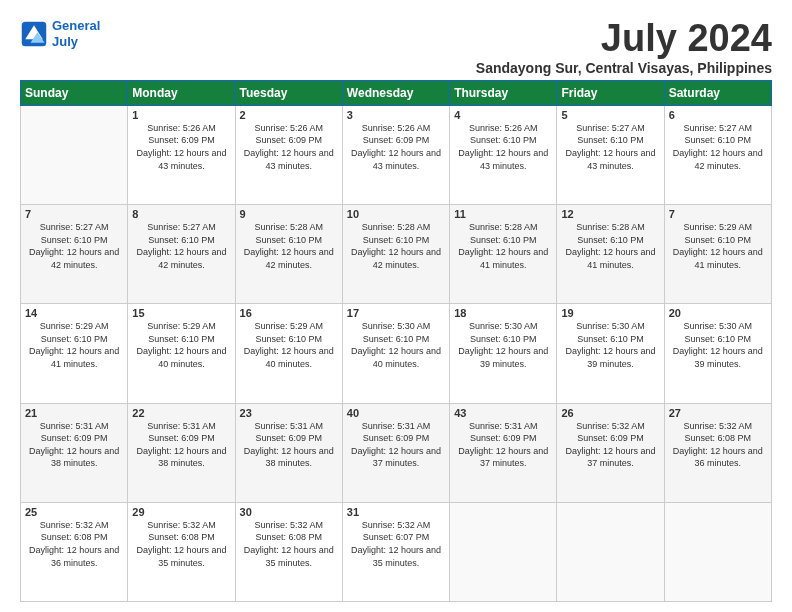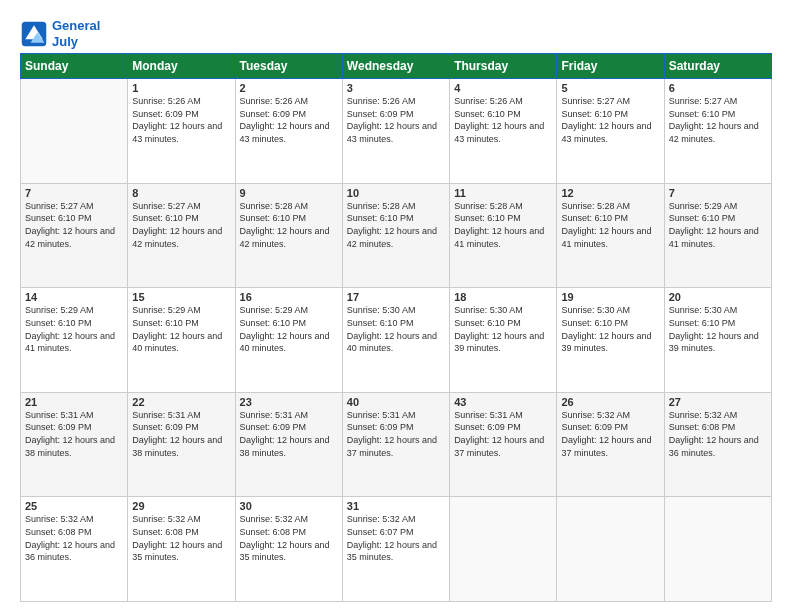--- a/index.html
+++ b/index.html
@@ -88,40 +88,45 @@
       font-size: 11px;
       font-weight: bold;
       color: #333;
       display: block;
       margin-bottom: 1px;
     }
     .day-info {
       font-size: 9px;
       color: #333;
       line-height: 1.4;
+      text-align: center;
     }
     .alt-row td {
       background: #f5f5f5;
     }
   </style>
 </head>
 <body>
 
 <div class="page">
   <div class="header">
     <div class="logo">
       <svg class="logo-icon" viewBox="0 0 32 32" width="32" height="32">
         <rect x="2" y="2" width="28" height="28" rx="4" fill="#1565c0"></rect>
         <polygon points="16,6 26,22 6,22" fill="white"></polygon>
         <polygon points="20,14 28,26 12,26" fill="#90caf9"></polygon>
       </svg>
       <div class="logo-text">
         <div><span>General</span></div>
         <div><span>July</span></div>
       </div>
+    </div>
+    <div class="title-block">
+      <div class="month-title">July 2024</div>
+      <div class="location-title">Sandayong Sur, Central Visayas, Philippines</div>
     </div>
   </div>
 
   <table class="calendar">
     <thead>
       <tr>
         <th>Sunday</th>
         <th>Monday</th>
         <th>Tuesday</th>
         <th>Wednesday</th>

